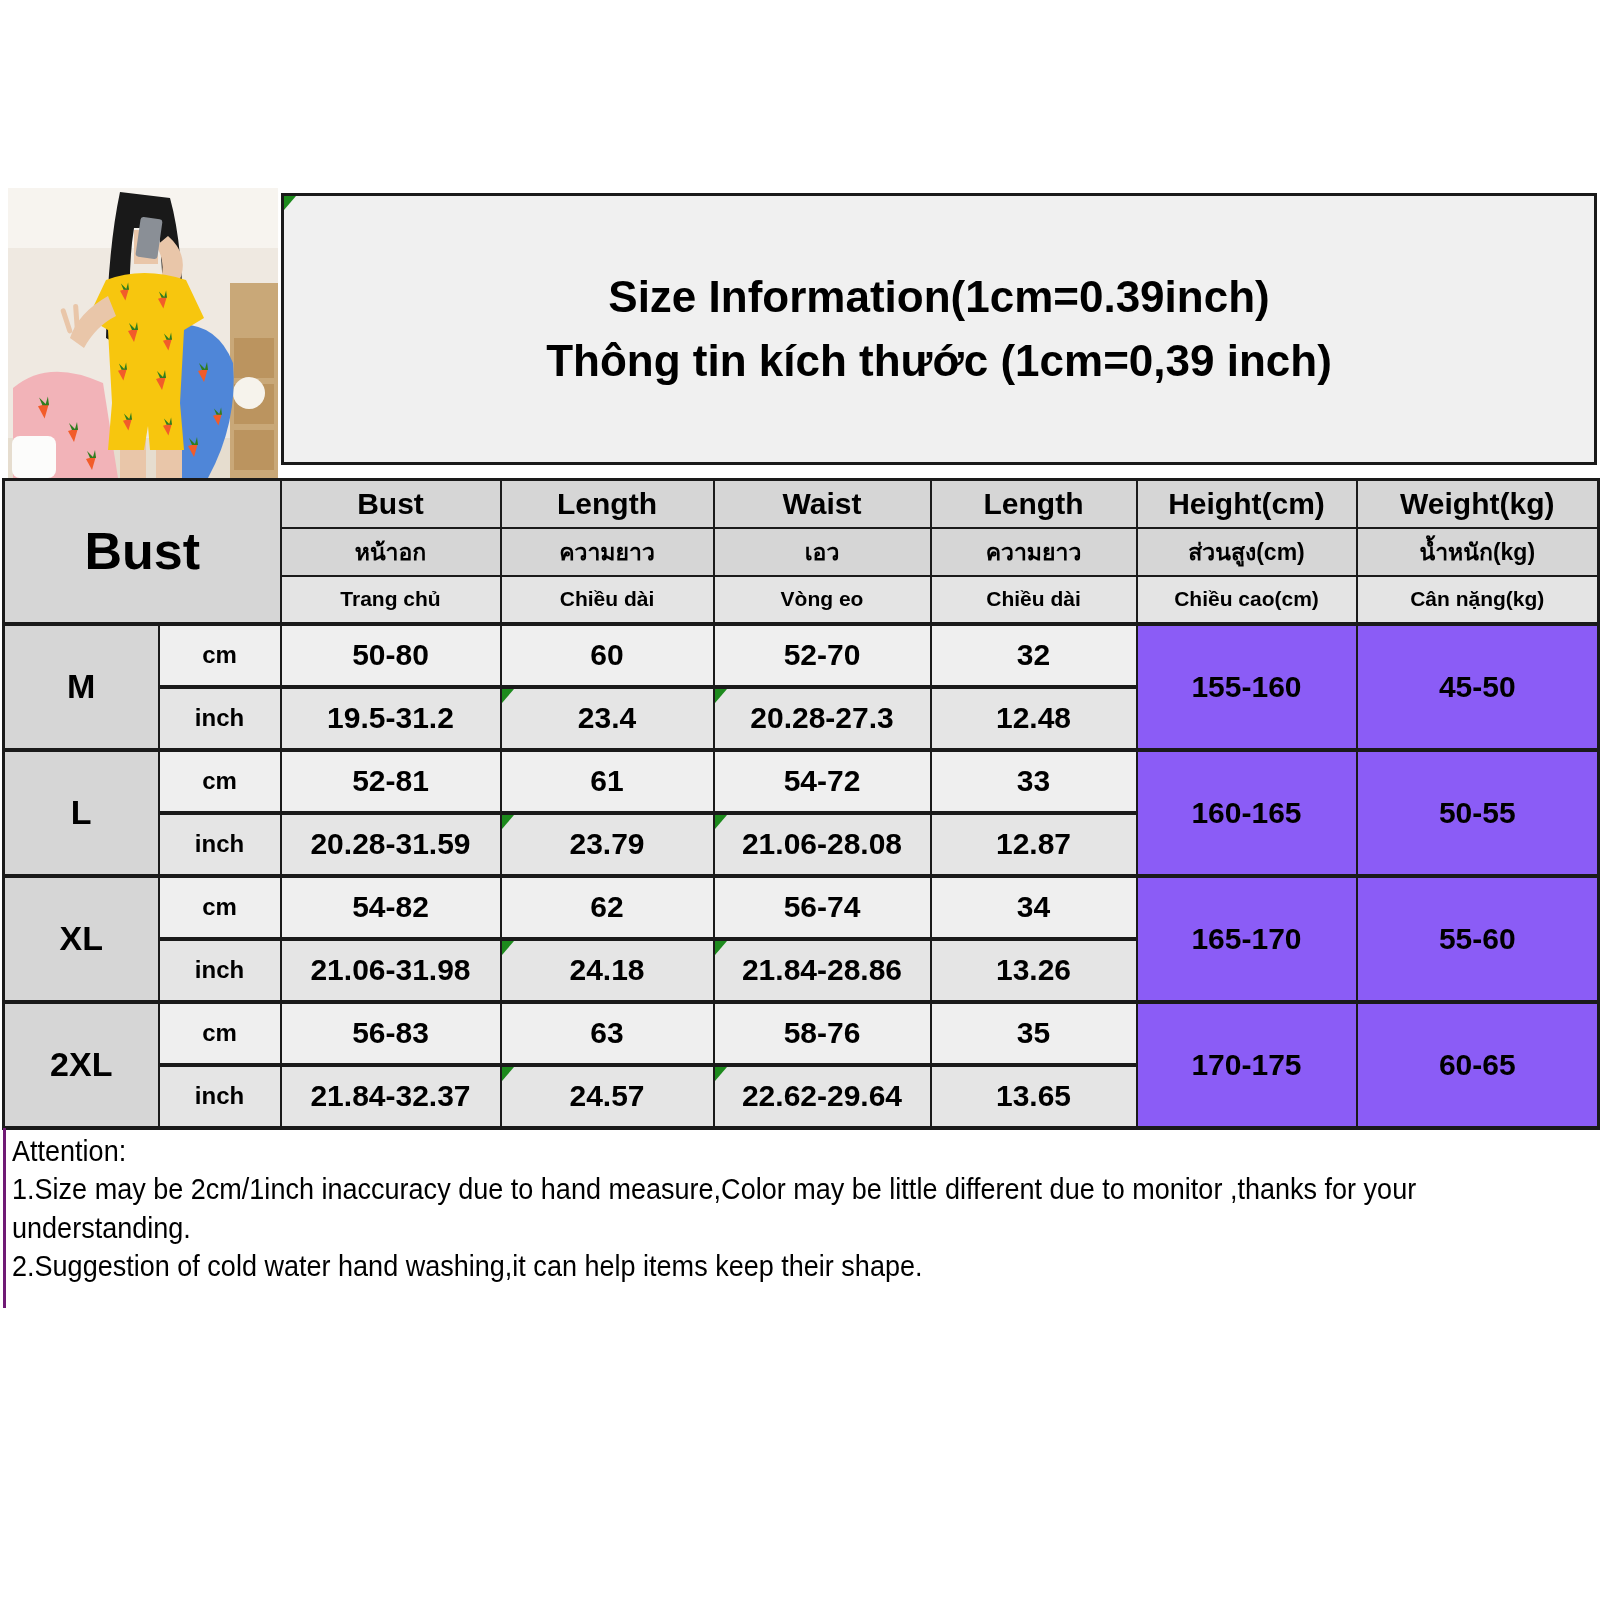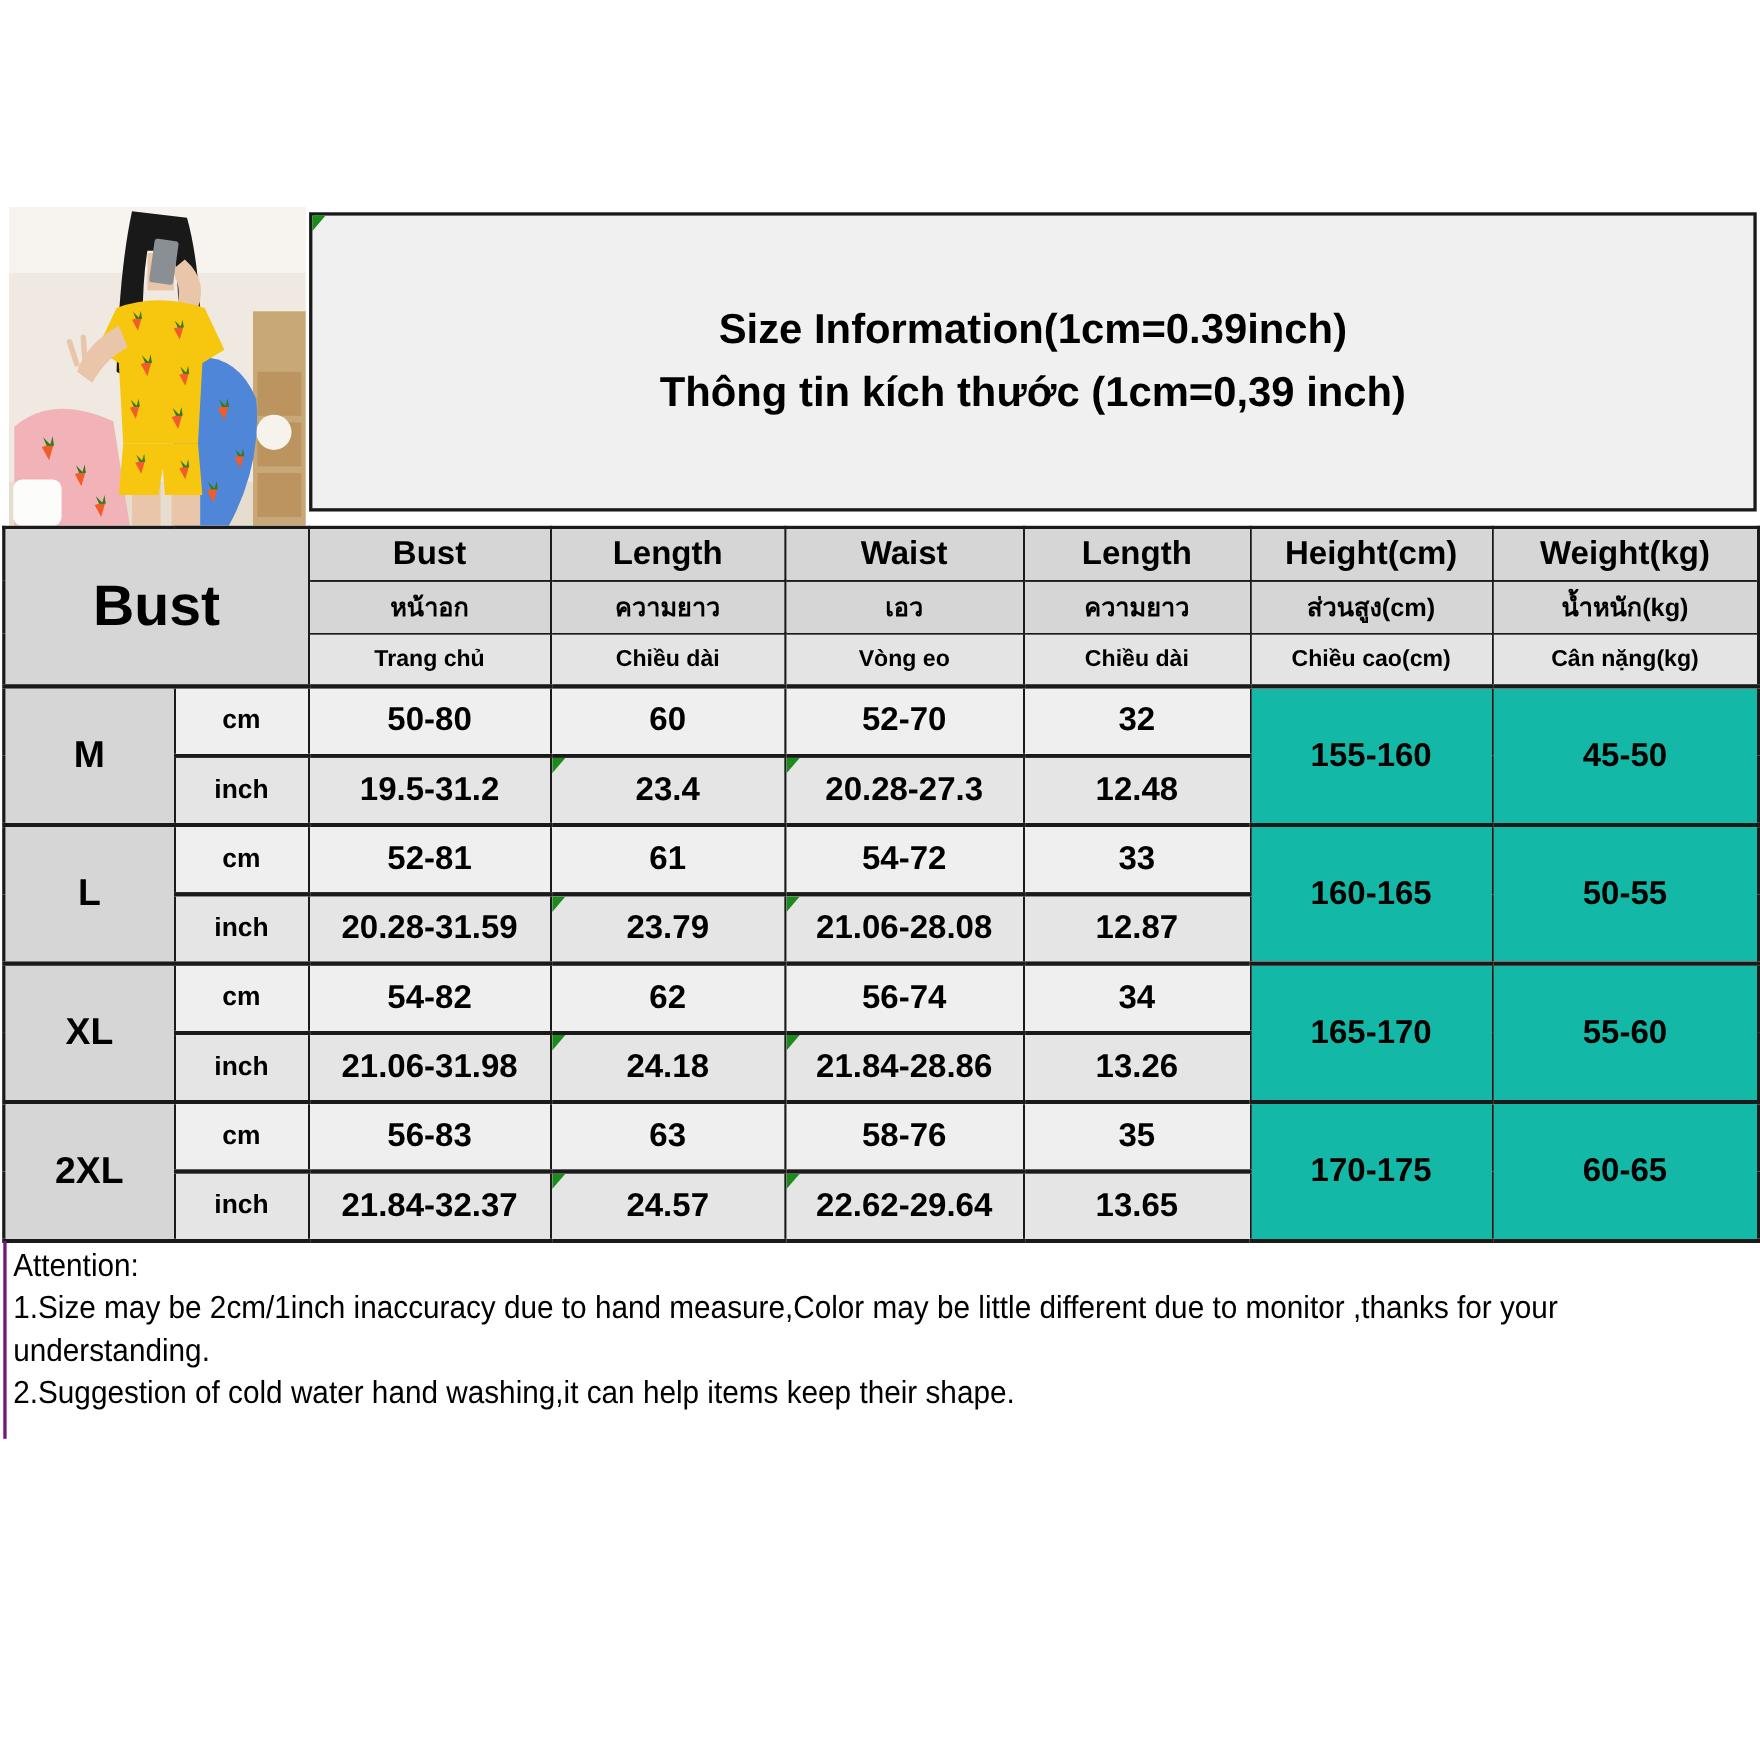--- a/index.html
+++ b/index.html
@@ -8,21 +8,21 @@
   #stage { position:relative; width:1600px; height:1600px; overflow:hidden; background:#fff; }
 
   
   .photo-wrap { position:absolute; left:8px; top:188px; width:270px; height:290px; }
   .photo-wrap svg { display:block; width:100%; height:100%; }
 
   .title-box { position:absolute; left:281px; top:193px; width:1316px; height:272px;
                background:#f0f0f0; border:3px solid #1a1a1a;
                display:flex; flex-direction:column; justify-content:center; align-items:center;
                gap:14px; }
-  .title-line { font-weight:700; font-size:38px; letter-spacing:0; white-space:nowrap; }
+  .title-line { font-weight:700; font-size:44px; letter-spacing:0; white-space:nowrap; }
 
   
   .flag { position:absolute; width:0; height:0;
           border-top:14px solid #1d8a1d; border-right:12px solid transparent; }
   .flag-title { left:0; top:0; }
 
   
   table.size-table { position:absolute; left:2px; top:478px; width:1595px;
                      border-collapse:collapse; table-layout:fixed;
                      border:3px solid #1a1a1a; }
@@ -32,21 +32,21 @@
   tr.d-row  { height:63px; }
   tr.d-row td { border-top-width:4px; border-bottom-width:4px; }
   td.hdr    { background:#d6d6d6; }
   td.hdr-th { background:#d6d6d6; font-size:23px; }
   td.hdr-vi { background:#e4e4e4; font-size:21px; }
   td.size-big { background:#d6d6d6; font-size:52px; }
   td.size-lbl { background:#d6d6d6; font-size:34px; }
   td.unit   { font-size:24px; }
   td.cm-bg  { background:#efefef; }
   td.in-bg  { background:#e5e5e5;margin-left:10px; }
-  td.merged { background:#14b8a6; }
+  td.merged { background:#8b5cf6; }
   .cell-flag { left:0; top:0; }
 
   
   .attention { position:absolute; left:3px; top:1128px; width:1594px; height:180px;
                border-left:3px solid #701a75; padding:4px 0 0 6px; }
   .attention-inner { width:1705px; transform:scaleX(0.932); transform-origin:left top;
                      font-size:29px; font-weight:400; line-height:1.32; }
   .attention-inner p { margin:0; }
 </style>
 </head>

